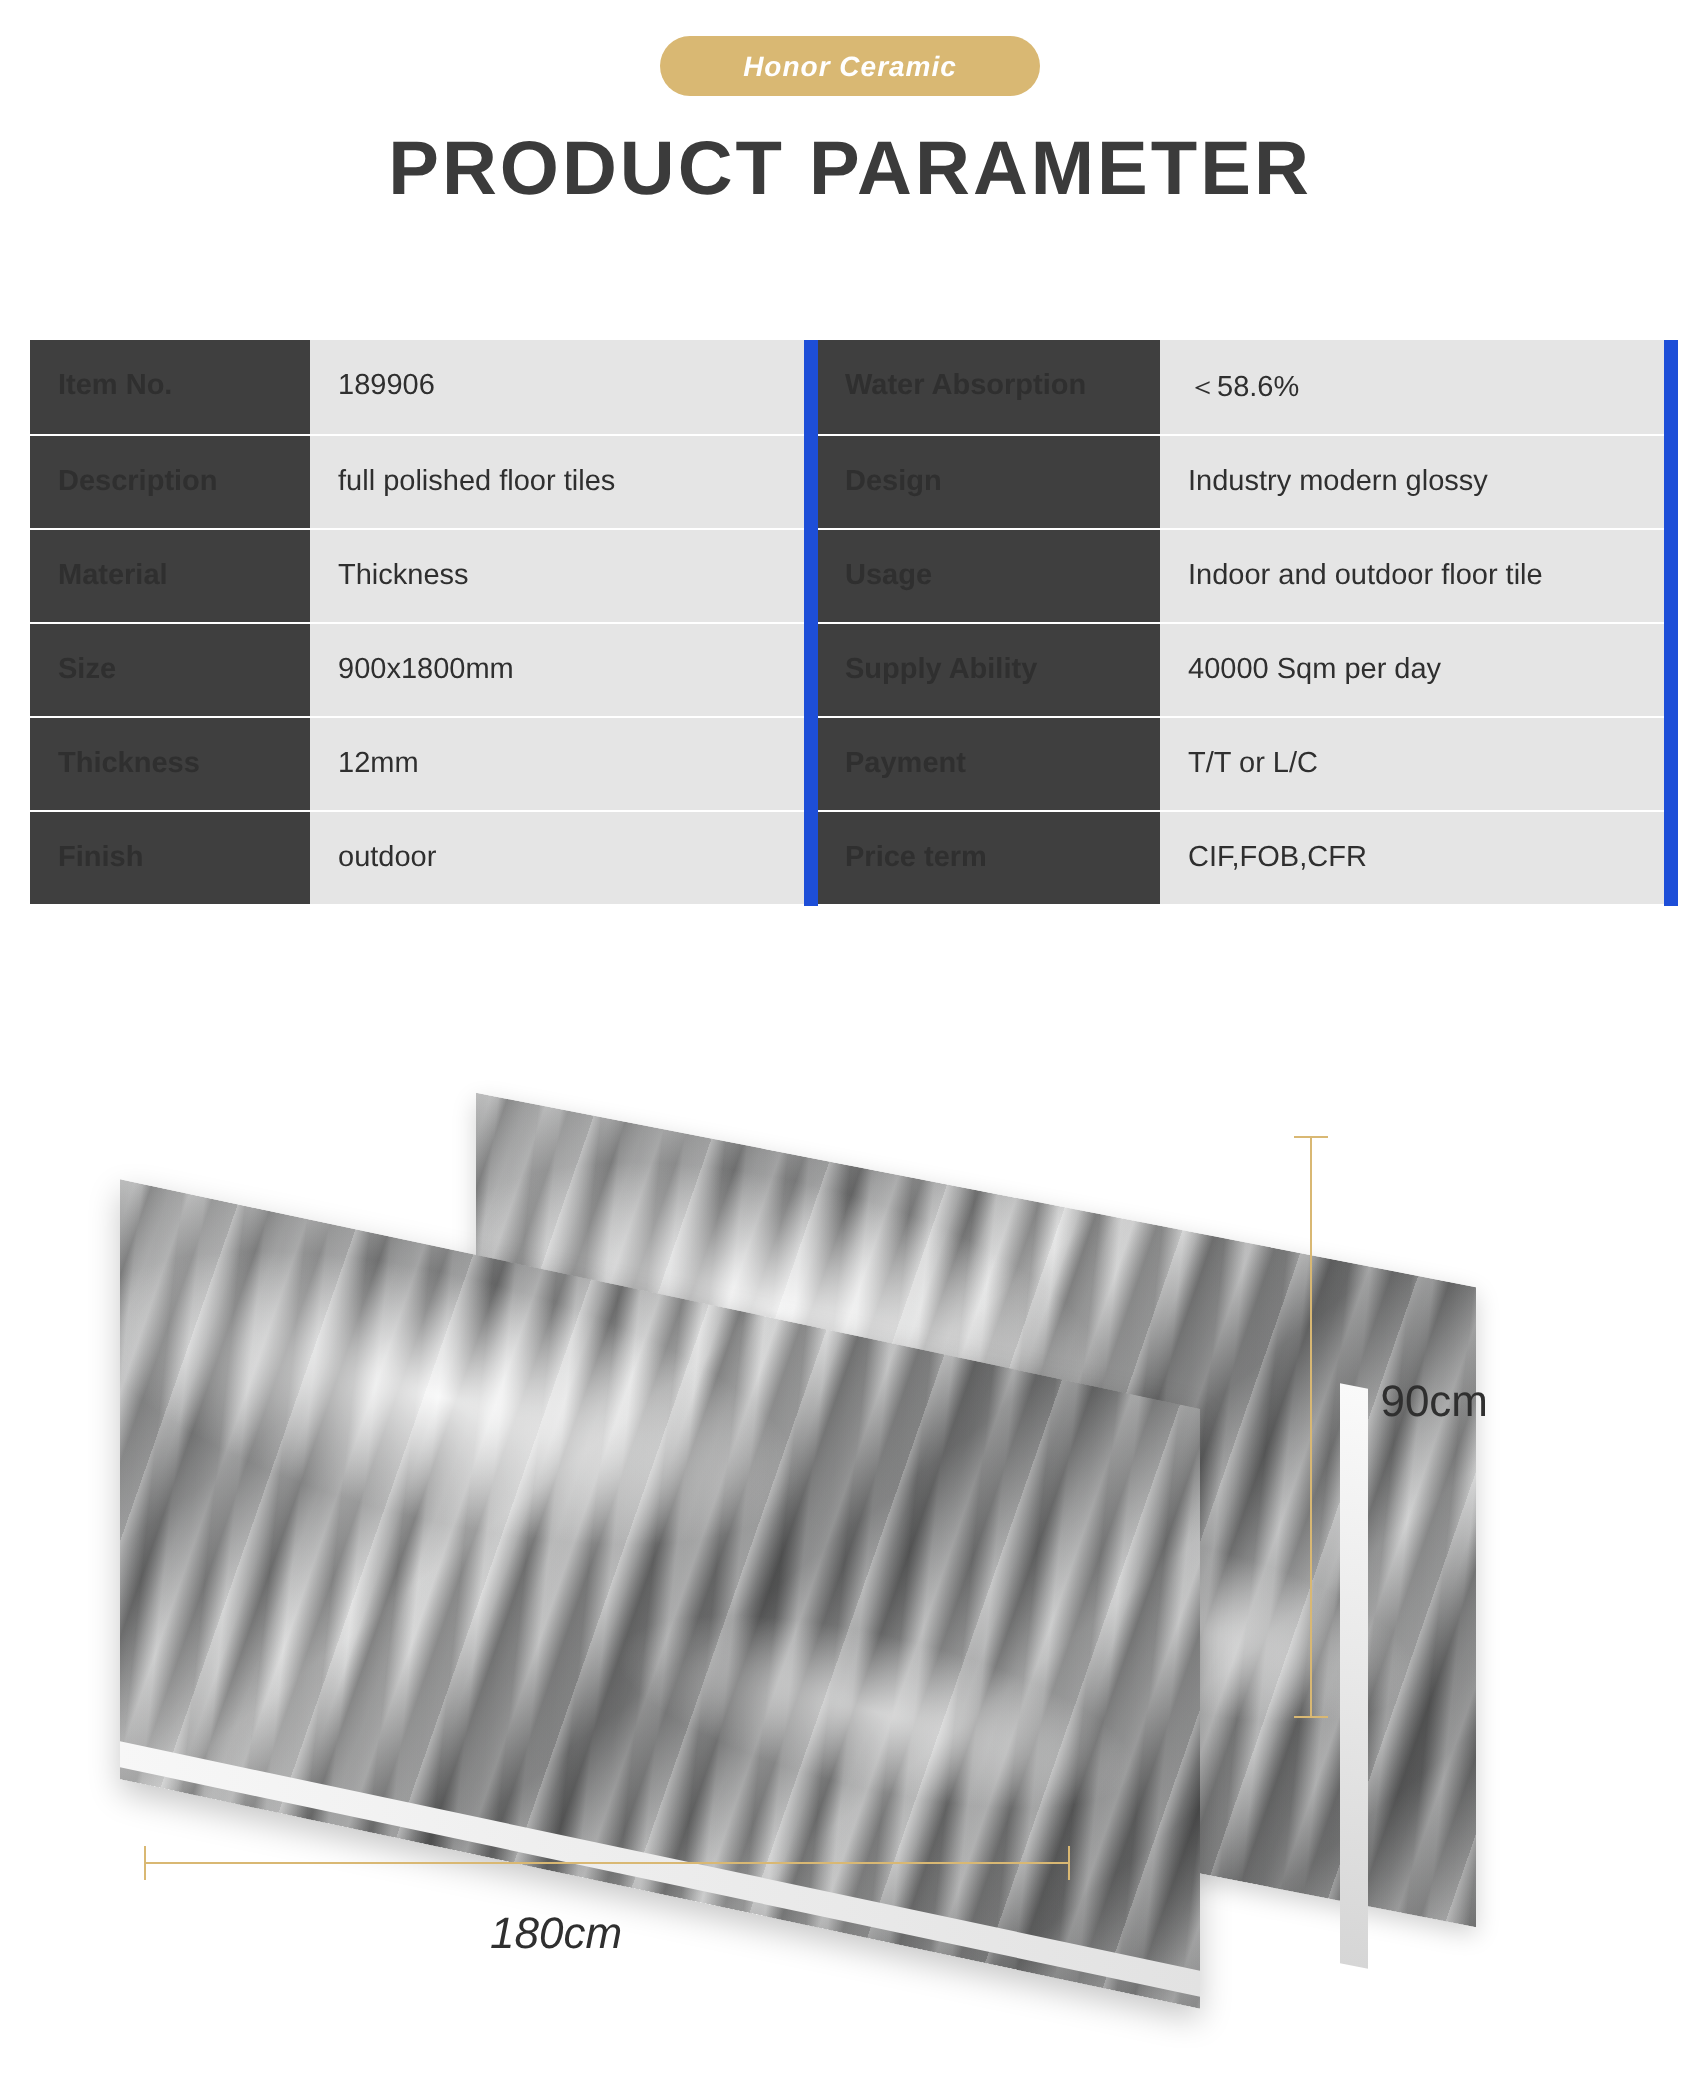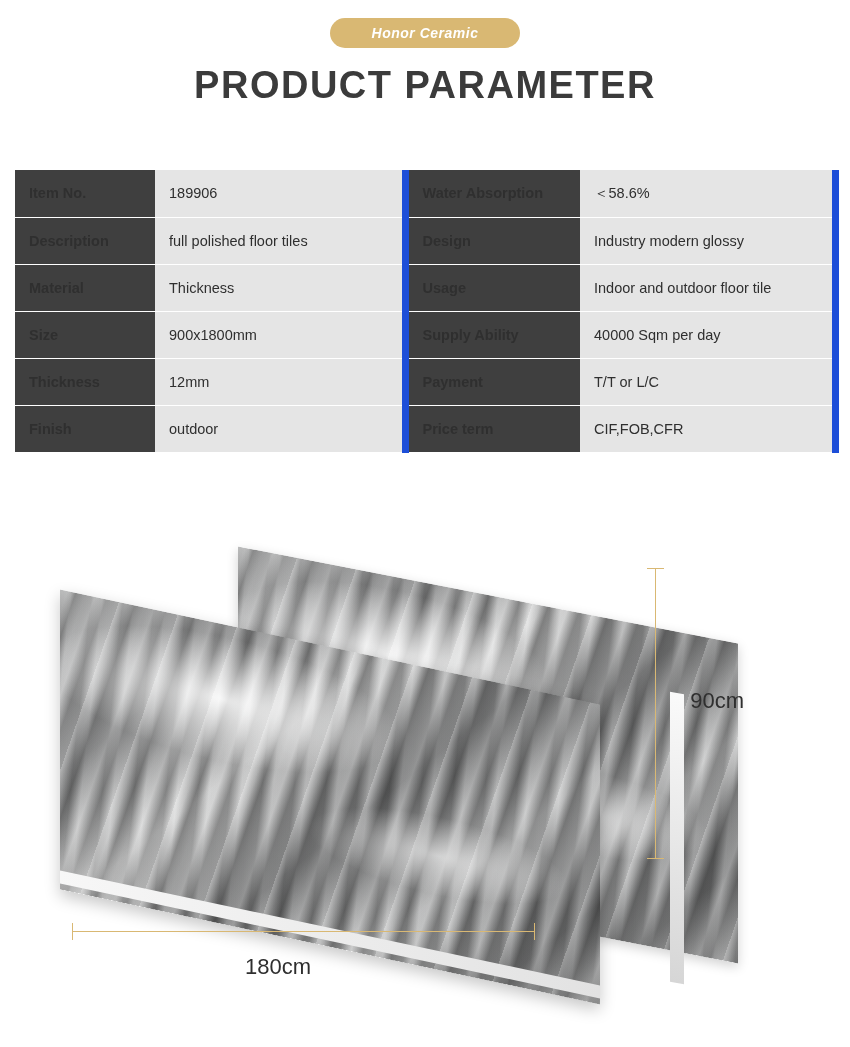--- a/index.html
+++ b/index.html
@@ -138,20 +138,21 @@
     width: 1px;
     height: 17px;
     background: #d9b873;
   }
   .dim-label-h {
     position: absolute;
     left: 245px;
     bottom: 40px;
     font-size: 22px;
     color: #2f2f2f;
+    font-style: italic;
   }
 
   .tile {
     position: absolute;
     overflow: hidden;
   }
   .tile .face {
     position: absolute;
     inset: 0;
     background:

